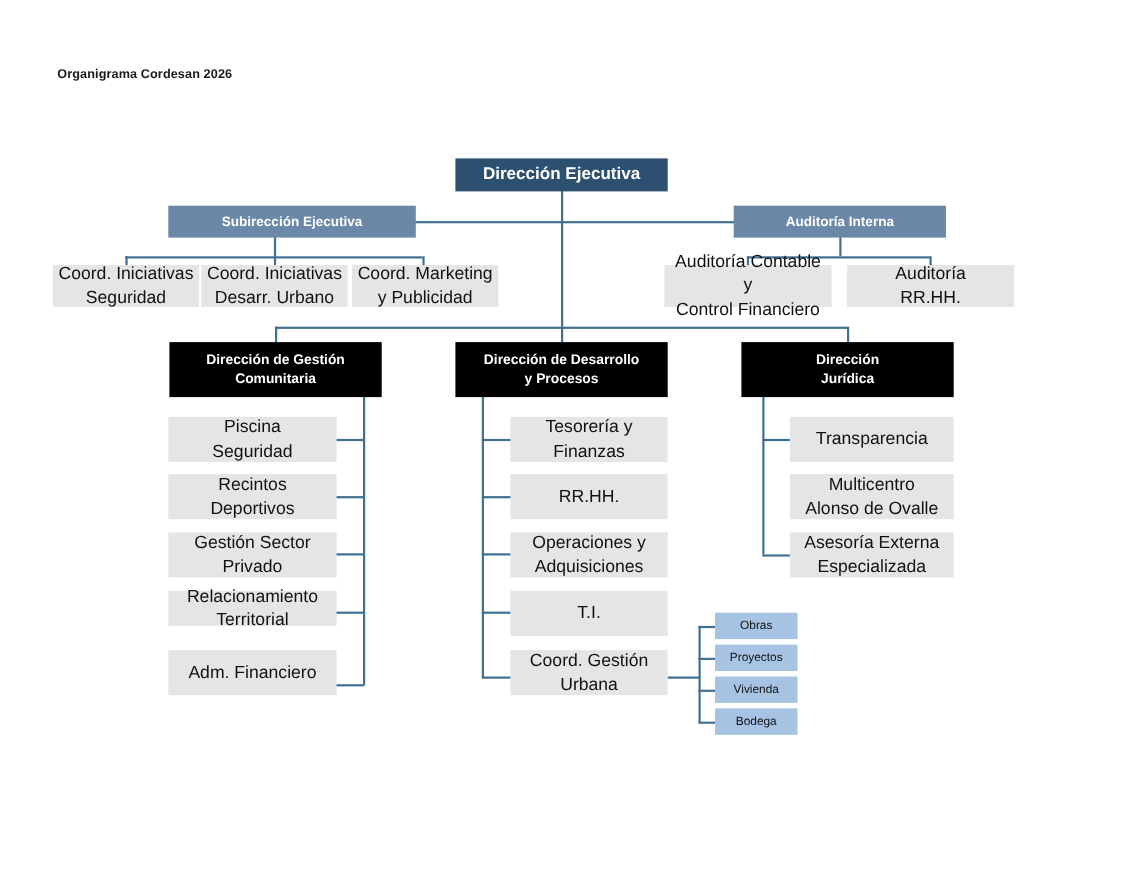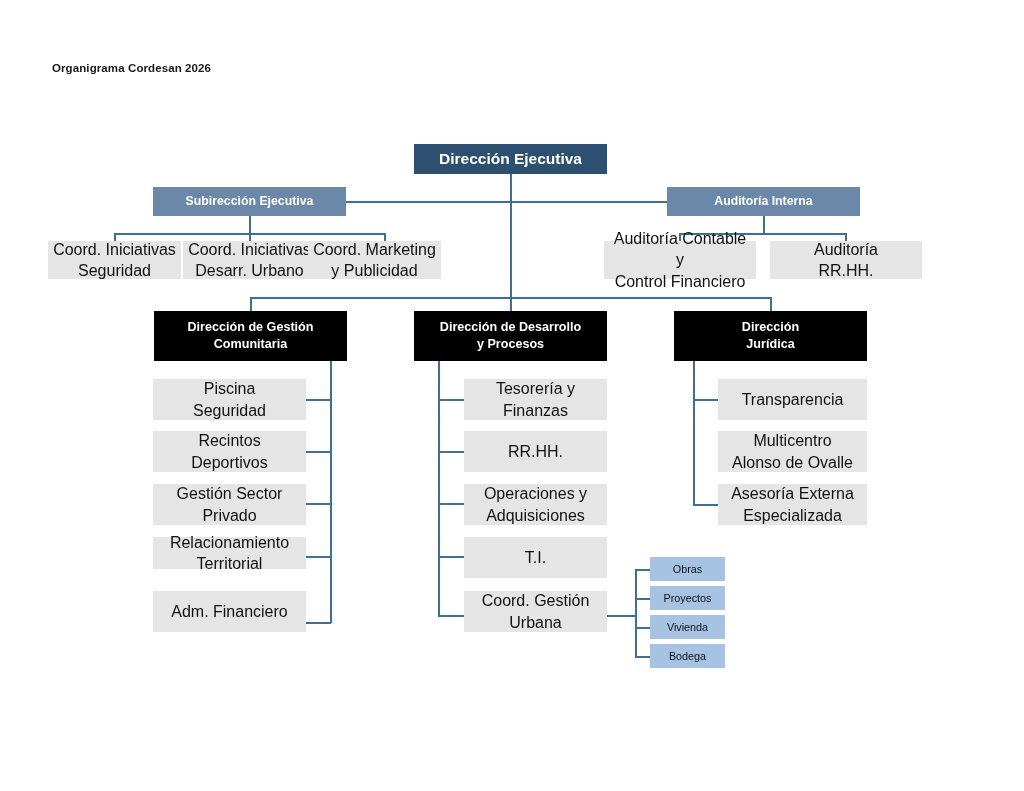--- a/index.html
+++ b/index.html
@@ -133,36 +133,36 @@
   <div class="ln v" style="left:635px; top:569px; height:88px;"></div>
   <div class="ln h" style="left:635px; top:569px; width:16px;"></div>
   <div class="ln h" style="left:635px; top:598px; width:16px;"></div>
   <div class="ln h" style="left:635px; top:627px; width:16px;"></div>
   <div class="ln h" style="left:635px; top:656px; width:16px;"></div>
 
   <div class="node lvl-exec" style="left:414px; top:144px; width:193px; height:30px;">
     <span>Dirección Ejecutiva</span>
   </div>
 
-  <div class="node lvl-dir" style="left:153px; top:187px; width:193px; height:29px;text-align:center;">
+  <div class="node lvl-dir" style="left:153px; top:187px; width:225px; height:29px;text-align:center;">
     <span>Subirección Ejecutiva</span>
   </div>
   <div class="node lvl-dir" style="left:667px; top:187px; width:193px; height:29px;">
     <span>Auditoría Interna</span>
   </div>
 
   <div class="node lvl-leaf" style="left:48px; top:241px; width:133px; height:38px;">
     <span>Coord. Iniciativas
 Seguridad</span>
   </div>
   <div class="node lvl-leaf" style="left:183px; top:241px; width:133px; height:38px;">
     <span>Coord. Iniciativas
 Desarr. Urbano</span>
   </div>
-  <div class="node lvl-leaf" style="left:308px; top:241px; width:133px; height:38px;">
+  <div class="node lvl-leaf" style="left:320px; top:241px; width:133px; height:38px;">
     <span>Coord. Marketing
 y Publicidad</span>
   </div>
 
   <div class="node lvl-leaf" style="left:604px; top:241px; width:152px; height:38px;">
     <span>Auditoría Contable y
 Control Financiero</span>
   </div>
   <div class="node lvl-leaf" style="left:770px; top:241px; width:152px; height:38px;">
     <span>Auditoría

